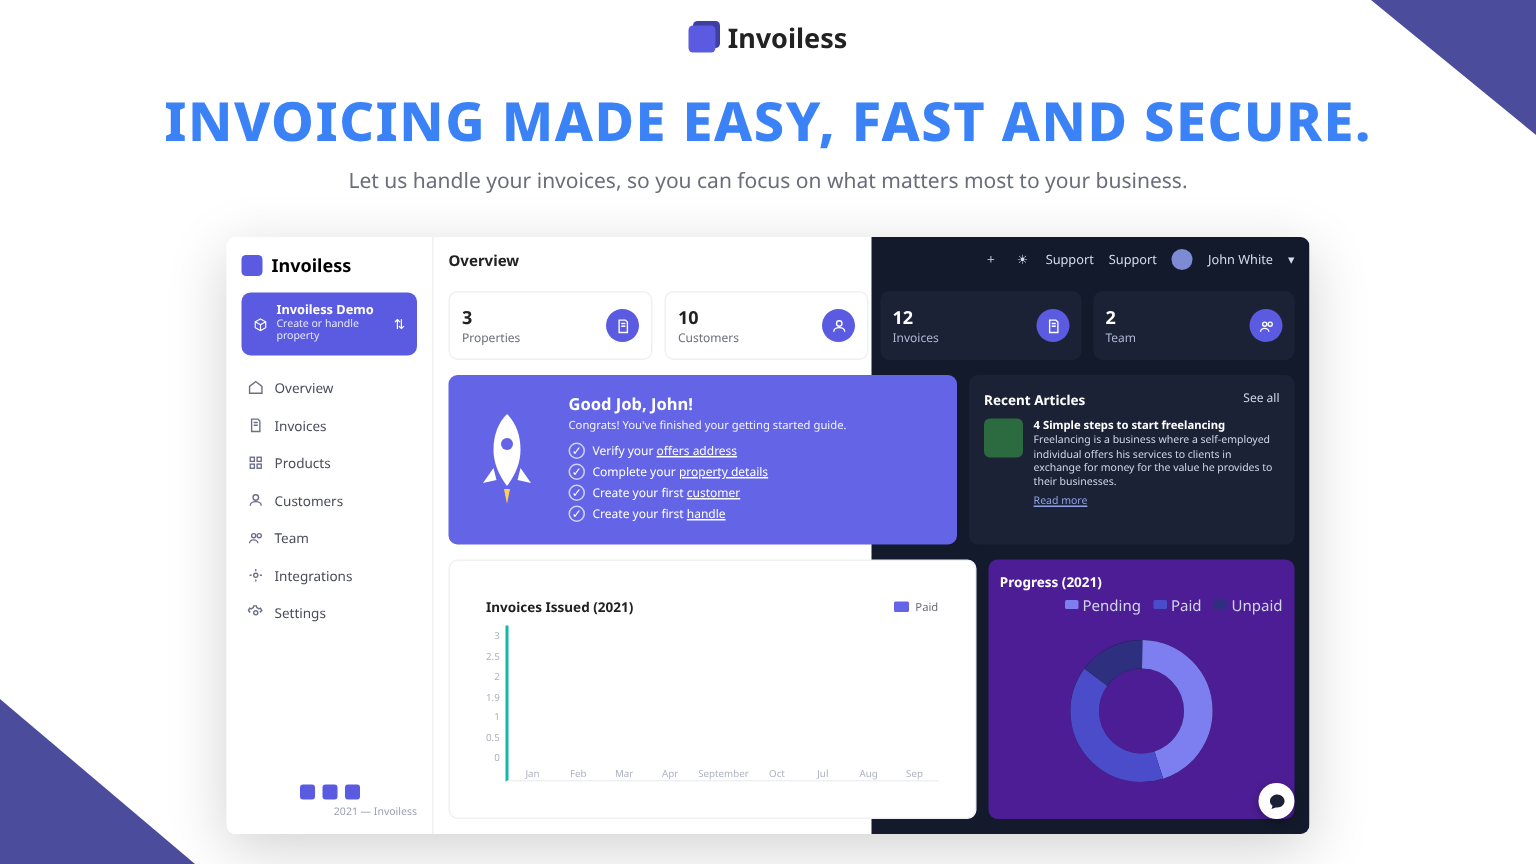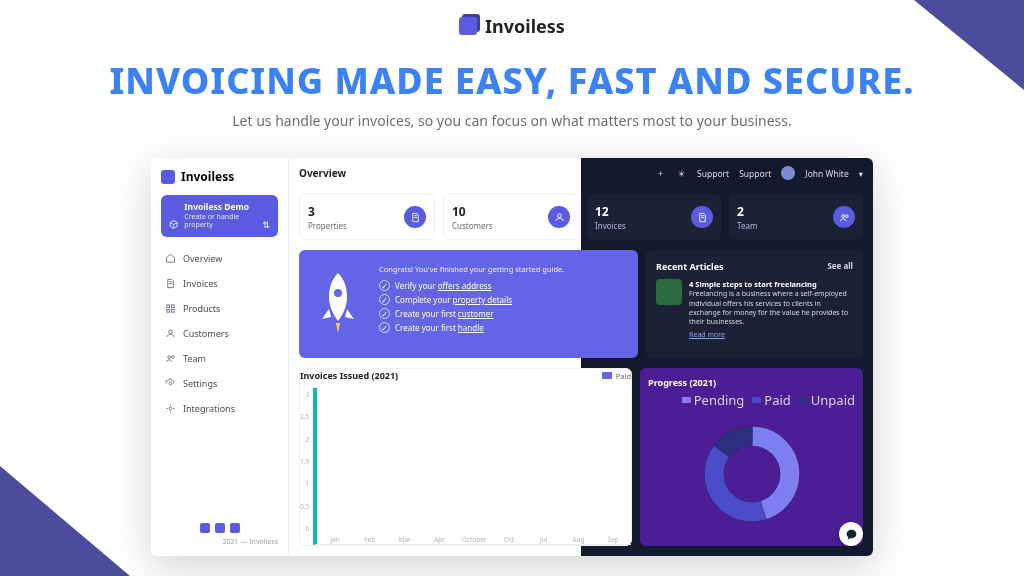--- a/index.html
+++ b/index.html
@@ -9,21 +9,21 @@
 .hero{text-align:center;padding:14px 0 8px}
 .brand{display:inline-flex;align-items:center;gap:8px;font-size:18px;font-weight:700;color:#222}
 .brand-ico{width:18px;height:18px;background:#5a5be0;border-radius:3px;position:relative}
 .brand-ico::after{content:"";position:absolute;left:3px;top:-3px;width:18px;height:18px;background:#3e3fa0;border-radius:3px;z-index:-1}
 .headline{color:#3b82f6;font-weight:800;letter-spacing:1px;font-size:36px;margin-top:16px}
 .subhead{color:#6b6e7a;font-size:14px;margin-top:6px}
 .app{position:absolute;left:50%;transform:translateX(-50%);top:158px;width:722px;height:398px;border-radius:6px;box-shadow:0 10px 40px rgba(0,0,0,.18);overflow:hidden;display:flex;background:#fff}
 .sidebar{width:138px;background:#fff;border-right:1px solid #eef0f4;padding:10px;display:flex;flex-direction:column}
 .sb-brand{display:flex;align-items:center;gap:6px;font-weight:700;font-size:12px;margin-bottom:10px}
 .sb-ico{width:14px;height:14px;background:#5a5be0;border-radius:3px}
-.prop-card{background:#5a5be0;color:#fff;border-radius:6px;padding:7px 8px;font-size:8px;line-height:1.25;display:flex;align-items:flex-end;gap:6px;margin-bottom:10px}
+.prop-card{background:#5a5be0;color:#fff;border-radius:6px;padding:7px 8px;font-size:8px;line-height:1.25;display:flex;align-items:center;gap:6px;margin-bottom:10px}
 .prop-card .t{font-weight:700;font-size:8.5px}
 .prop-card .s{opacity:.85;font-size:7px}
 .prop-card .chev{margin-left:auto;font-size:9px}
 .nav{display:flex;flex-direction:column;gap:2px}
 .nav-item{display:flex;align-items:center;gap:7px;font-size:9px;color:#4a4d5a;padding:5px 4px;border-radius:4px;cursor:pointer}
 .nav-ico{width:11px;height:11px;color:#6b6e8a}
 .sb-foot{margin-top:auto;text-align:right;font-size:7px;color:#9aa0b0}
 .socials{display:flex;justify-content:center;gap:5px;margin-bottom:4px}
 .soc{width:10px;height:10px;background:#5a5be0;border-radius:2px}
 .main{flex:1;position:relative;display:flex;flex-direction:column}
@@ -45,39 +45,39 @@
 .hero-card{flex:1.6;background:#6364e6;color:#fff;border-radius:6px;padding:12px;display:flex;gap:14px;min-height:108px}
 .rocket{width:54px;display:flex;align-items:center;justify-content:center}
 .hero-card h4{font-size:11px;font-weight:700}
 .hero-card p{font-size:7.5px;opacity:.9;margin:2px 0 6px}
 .checks{list-style:none;font-size:8px}
 .checks li{margin:3px 0;display:flex;align-items:center;gap:5px}
 .checks li::before{content:"✓";font-size:8px;border:1px solid rgba(255,255,255,.7);border-radius:50%;width:9px;height:9px;display:inline-flex;align-items:center;justify-content:center}
 .checks u{text-decoration:underline}
 .articles{flex:1;background:#1b2236;border-radius:6px;padding:10px;color:#cfd5ea;display:flex;flex-direction:column}
 .art-h{display:flex;justify-content:space-between;font-size:9px;color:#fff;font-weight:700;margin-bottom:6px}
-.art-h a{font-size:8px;color:#cfd5ea;font-weight:700}
+.art-h a{font-size:8px;color:#cfd5ea;font-weight:400}
 .art-body{display:flex;gap:7px;font-size:7px;line-height:1.35}
 .thumb{width:26px;height:26px;background:#2c6b3f;border-radius:4px;flex-shrink:0}
 .art-t{color:#fff;font-weight:700;font-size:7.5px}
 .art-more{color:#8fa1e8;text-decoration:underline;font-size:7px;margin-top:3px;display:inline-block}
 .row3{position:relative;z-index:2;display:flex;gap:8px;padding:6px 10px 10px;flex:1}
-.chart-card{flex:1.6;background:#fff;border:1px solid #eef0f4;border-radius:6px;padding:0;display:flex;flex-direction:column}
+.chart-card{flex:1.6;background:#fff;border:1px solid #eef0f4;border-radius:6px;padding:24px;display:flex;flex-direction:column}
 .chart-h{display:flex;justify-content:space-between;align-items:center;font-size:9px;font-weight:700;color:#222}
 .legend{font-size:7.5px;color:#6b6e7a;display:flex;align-items:center;gap:4px;font-weight:400}
 .lg-sw{width:10px;height:7px;background:#6364e6;border-radius:1px}
 .bars-wrap{flex:1;display:flex;padding-top:6px}
 .yaxis{display:flex;flex-direction:column;justify-content:space-between;font-size:6.5px;color:#aeb3c2;padding:2px 4px 12px 0;text-align:right}
-.plot{flex:1;display:flex;align-items:flex-end;gap:7px;border-left:4px solid #14b8a6;border-bottom:1px solid #eef0f4;padding:0 4px;position:relative}
+.plot{flex:1;display:flex;align-items:flex-end;gap:7px;border-left:2px solid #14b8a6;border-bottom:1px solid #eef0f4;padding:0 4px;position:relative}
 .barcol{flex:1;display:flex;flex-direction:column;align-items:center;gap:3px}
 .bar{width:100%;background:#6364e6;border-radius:2px 2px 0 0}
 .xl{font-size:6.5px;color:#aeb3c2}
 .progress{flex:1;background:#4c1d95;border-radius:6px;padding:8px;color:#fff;display:flex;flex-direction:column}
 .prog-h{font-size:9px;font-weight:700}
-.prog-leg{display:flex;gap:8px;justify-content:flex-end;font-size:13px;color:#cfd5ea;margin-top:2px}
+.prog-leg{display:flex;gap:8px;justify-content:flex-end;font-size:10px;color:#cfd5ea;margin-top:2px}
 .prog-leg span{display:flex;align-items:center;gap:3px}
 .sw{width:9px;height:6px;border-radius:1px}
 .donut{flex:1;display:flex;align-items:center;justify-content:center}
 .donut svg{width:100px;height:100px}
 .chat{position:absolute;bottom:10px;right:10px;width:24px;height:24px;border-radius:50%;background:#fff;display:flex;align-items:center;justify-content:center;z-index:5;box-shadow:0 2px 6px rgba(0,0,0,.3)}
 </style>
 </head>
 <body>
 
 <div class="tri-tr"></div>
@@ -143,30 +143,30 @@
           <svg class="nav-ico" viewBox="0 0 24 24" fill="none" stroke="currentColor" stroke-width="2">
             <circle cx="9" cy="9" r="3"></circle>
             <circle cx="17" cy="9" r="3"></circle>
             <path d="M3 20c0-3 3-5 6-5s6 2 6 5"></path>
           </svg>
           <span>Team</span>
         </div>
         <div class="nav-item">
           <svg class="nav-ico" viewBox="0 0 24 24" fill="none" stroke="currentColor" stroke-width="2">
             <circle cx="12" cy="12" r="3"></circle>
+            <path d="M12 3v3M12 18v3M3 12h3M18 12h3"></path>
+          </svg>
+          <span>Integrations</span>
+        </div>
+        <div class="nav-item">
+          <svg class="nav-ico" viewBox="0 0 24 24" fill="none" stroke="currentColor" stroke-width="2">
+            <circle cx="12" cy="12" r="3"></circle>
             <path d="M19 12a7 7 0 0 0-.2-1.7l2-1.5-2-3.4-2.3.9a7 7 0 0 0-3-1.7L13 2h-4l-.5 2.6a7 7 0 0 0-3 1.7l-2.3-.9-2 3.4 2 1.5A7 7 0 0 0 3 12"></path>
           </svg>
           <span>Settings</span>
-        </div>
-        <div class="nav-item">
-          <svg class="nav-ico" viewBox="0 0 24 24" fill="none" stroke="currentColor" stroke-width="2">
-            <circle cx="12" cy="12" r="3"></circle>
-            <path d="M12 3v3M12 18v3M3 12h3M18 12h3"></path>
-          </svg>
-          <span>Integrations</span>
         </div>
       </nav>
     <div class="sb-foot">
       <div class="socials">
         <span class="soc"></span>
         <span class="soc"></span>
         <span class="soc"></span>
       </div>
       <span>2021 — Invoiless</span>
     </div>
@@ -232,20 +232,21 @@
       <div class="hero-card">
         <div class="rocket">
           <svg width="44" height="70" viewBox="0 0 44 70">
               <path d="M22 4c6 6 9 14 9 24 0 8-3 16-9 24-6-8-9-16-9-24 0-10 3-18 9-24z" fill="#fff"></path>
               <circle cx="22" cy="24" r="4" fill="#6364e6"></circle>
               <path d="M13 40l-7 10 9-2M31 40l7 10-9-2" fill="#fff"></path>
               <path d="M20 54h4l-2 10z" fill="#ffcf5c"></path>
             </svg>
         </div>
         <div>
+          <h4>Good Job, John!</h4>
           <p>Congrats! You've finished your getting started guide.</p>
           <ul class="checks" id="tasks">
               <li>
                 <span>Verify your <u>offers address</u></span>
               </li>
               <li>
                 <span>Complete your <u>property details</u></span>
               </li>
               <li>
                 <span>Create your first <u>customer</u></span>
@@ -303,21 +304,21 @@
               <div class="barcol">
                 <div class="bar" style="height:0%"></div>
                 <span class="xl">Mar</span>
               </div>
               <div class="barcol">
                 <div class="bar" style="height:36.66666666666667%"></div>
                 <span class="xl">Apr</span>
               </div>
               <div class="barcol">
                 <div class="bar" style="height:46.666666666666664%"></div>
-                <span class="xl">October</span>
+                <span class="xl">September</span>
               </div>
               <div class="barcol">
                 <div class="bar" style="height:100%"></div>
                 <span class="xl">Oct</span>
               </div>
               <div class="barcol">
                 <div class="bar" style="height:40%"></div>
                 <span class="xl">Jul</span>
               </div>
               <div class="barcol">

